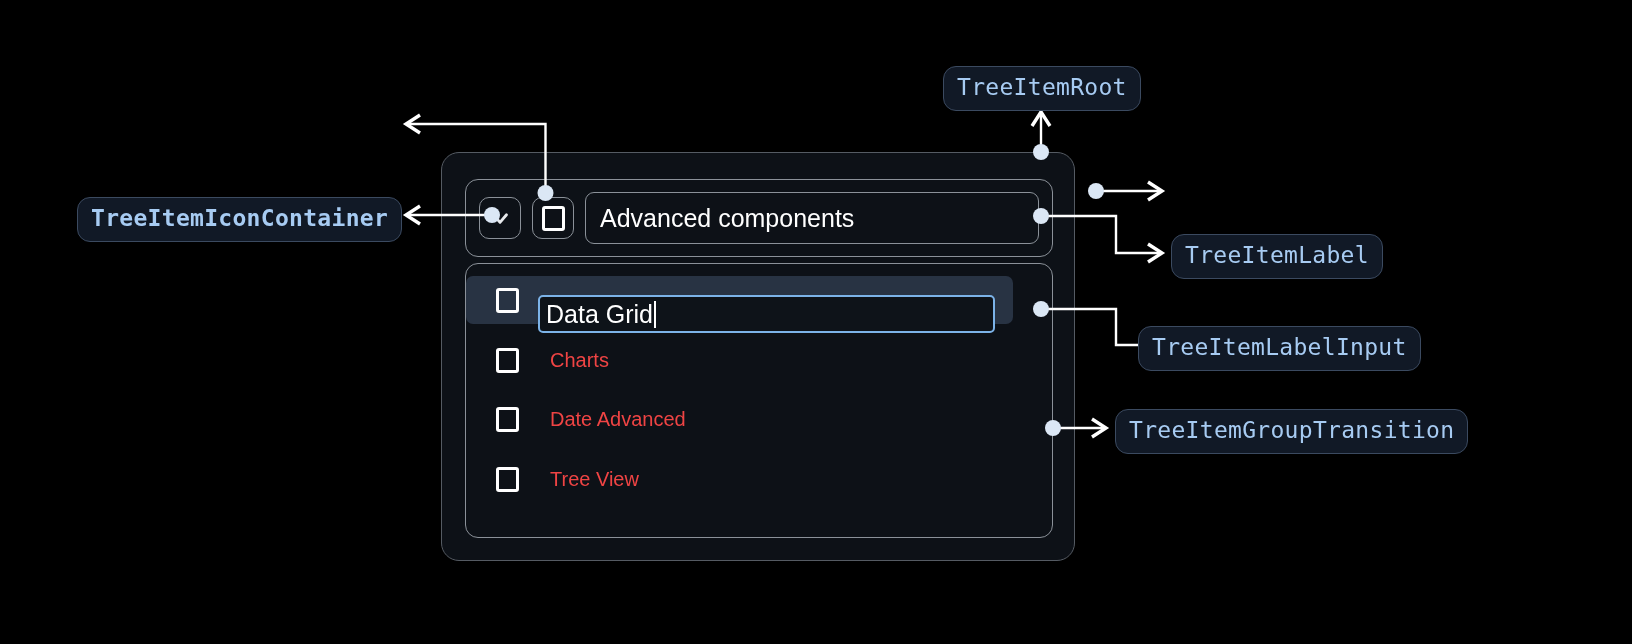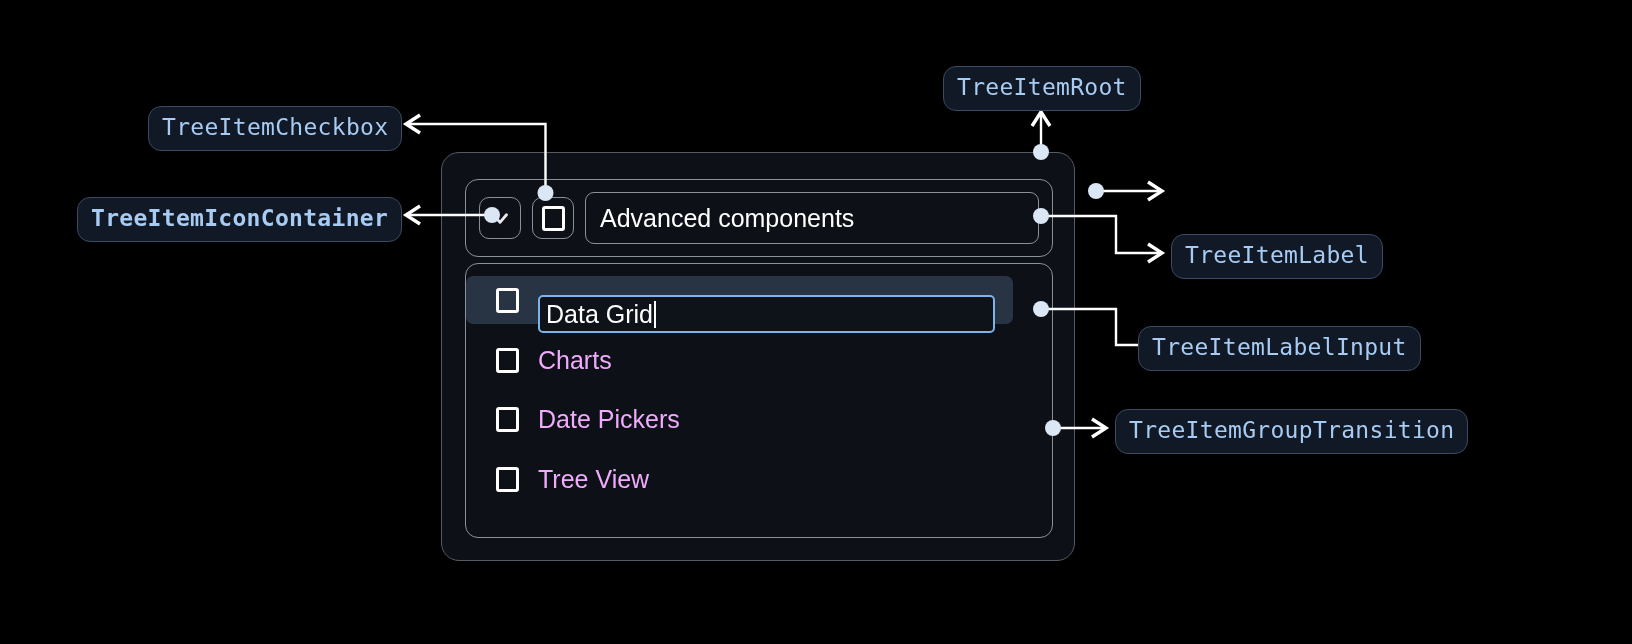--- a/index.html
+++ b/index.html
@@ -154,23 +154,24 @@
   .row-cb {
     box-sizing: border-box;
     width: 23px;
     height: 25px;
     flex: 0 0 auto;
     border: 3px solid #ffffff;
     border-radius: 3px;
   }
 
   .row-label {
-    color: #f0abfc;
-    font-size: 25px;
+    color: #ef4444;
+    font-size: 20px;
     line-height: 1;
+    margin-left: 12px;
   }
 
   .row-input {
     box-sizing: border-box;
     flex: 1 1 auto;
     height: 38px;
     margin-right: 18px;
     background: #0e1319;
     border: 2px solid #7cb3e8;
     border-radius: 5px;
@@ -227,23 +228,20 @@
       <circle cx="545.5" cy="193" r="8"></circle>
       <circle cx="492" cy="215" r="8"></circle>
       <circle cx="1041" cy="152" r="8"></circle>
       <circle cx="1096" cy="191" r="8"></circle>
       <circle cx="1041" cy="216" r="8"></circle>
       <circle cx="1041" cy="309" r="8"></circle>
       <circle cx="1053" cy="428" r="8"></circle>
     </g>
   </svg>
 
-  <div class="pill" style="left:148px; top:106px;">
-    <span>TreeItemCheckbox</span>
-  </div>
 
   <div class="pill" style="left:77px; top:197px;font-weight:bold;">
     <span>TreeItemIconContainer</span>
   </div>
 
   <div class="pill" style="left:943px; top:66px;">
     <span>TreeItemRoot</span>
   </div>
 
 
@@ -288,21 +286,21 @@
           </span>
       </div>
 
       <div class="tree-row" style="top:72px;">
         <span class="row-cb"></span>
         <span class="row-label">Charts</span>
       </div>
 
       <div class="tree-row" style="top:131px;">
         <span class="row-cb"></span>
-        <span class="row-label">Date Pickers</span>
+        <span class="row-label">Date Advanced</span>
       </div>
 
       <div class="tree-row" style="top:191px;">
         <span class="row-cb"></span>
         <span class="row-label">Tree View</span>
       </div>
 
     </div>
   </div>
 

